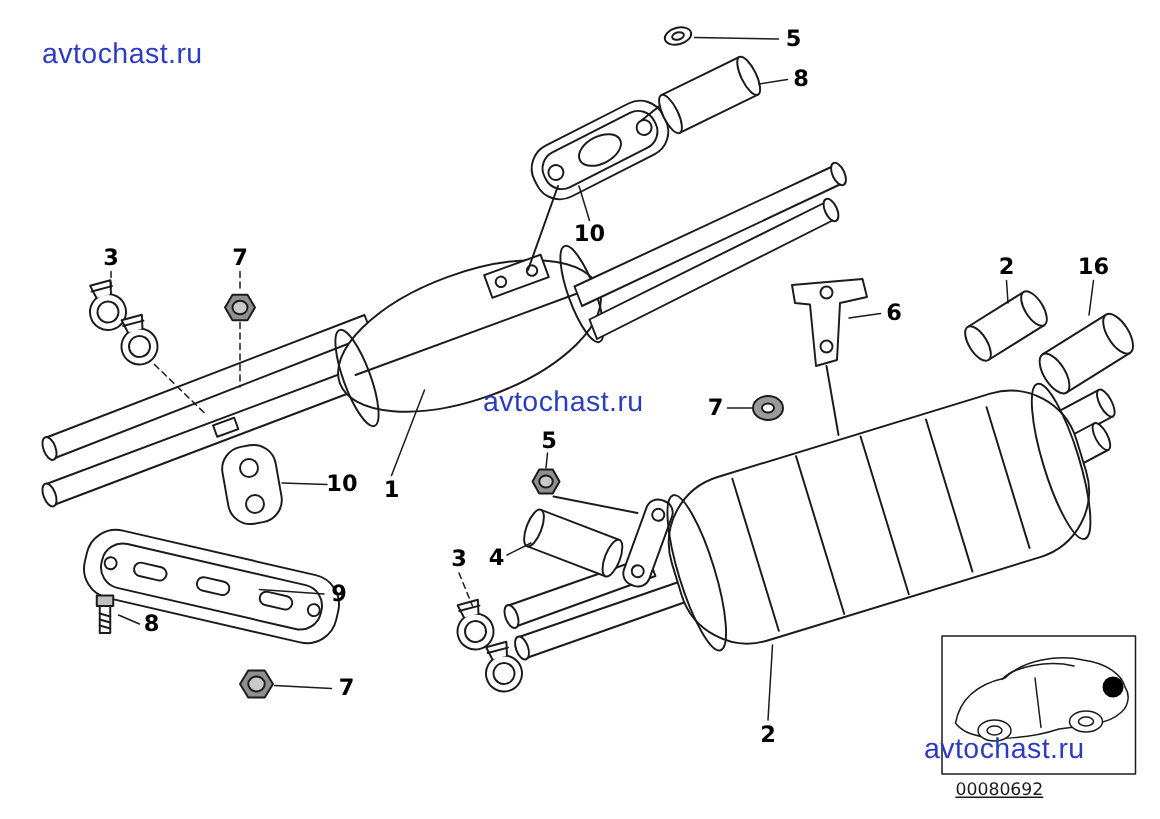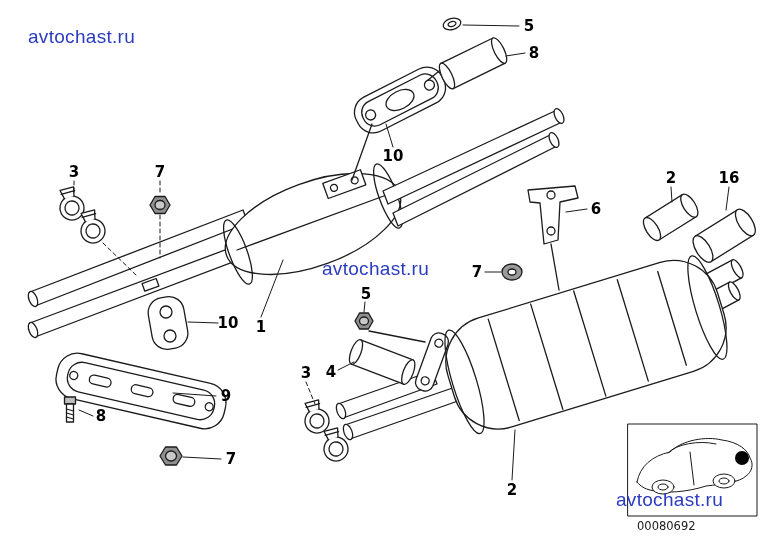--- a/index.html
+++ b/index.html
@@ -13,20 +13,21 @@
     font-family:"Liberation Sans",sans-serif;white-space:nowrap;
   }
   .callout{
     position:absolute;transform:translate(-50%,-50%);
     font-weight:bold;font-size:15px;color:#000;line-height:1;
     font-family:"DejaVu Sans",sans-serif;cursor:pointer;
   }
   .partnum{
     position:absolute;font-size:11.5px;color:#1a1a1a;
     font-family:"DejaVu Sans",sans-serif;
+    text-decoration:underline;
   }
 </style>
 </head>
 <body>
 
 <div class="canvas">
 
   <svg class="art" width="773" height="546" viewBox="0 0 773 546">
     <g fill="none" stroke="#1b1b1b" stroke-width="1.3" stroke-linejoin="round" stroke-linecap="round">
 

